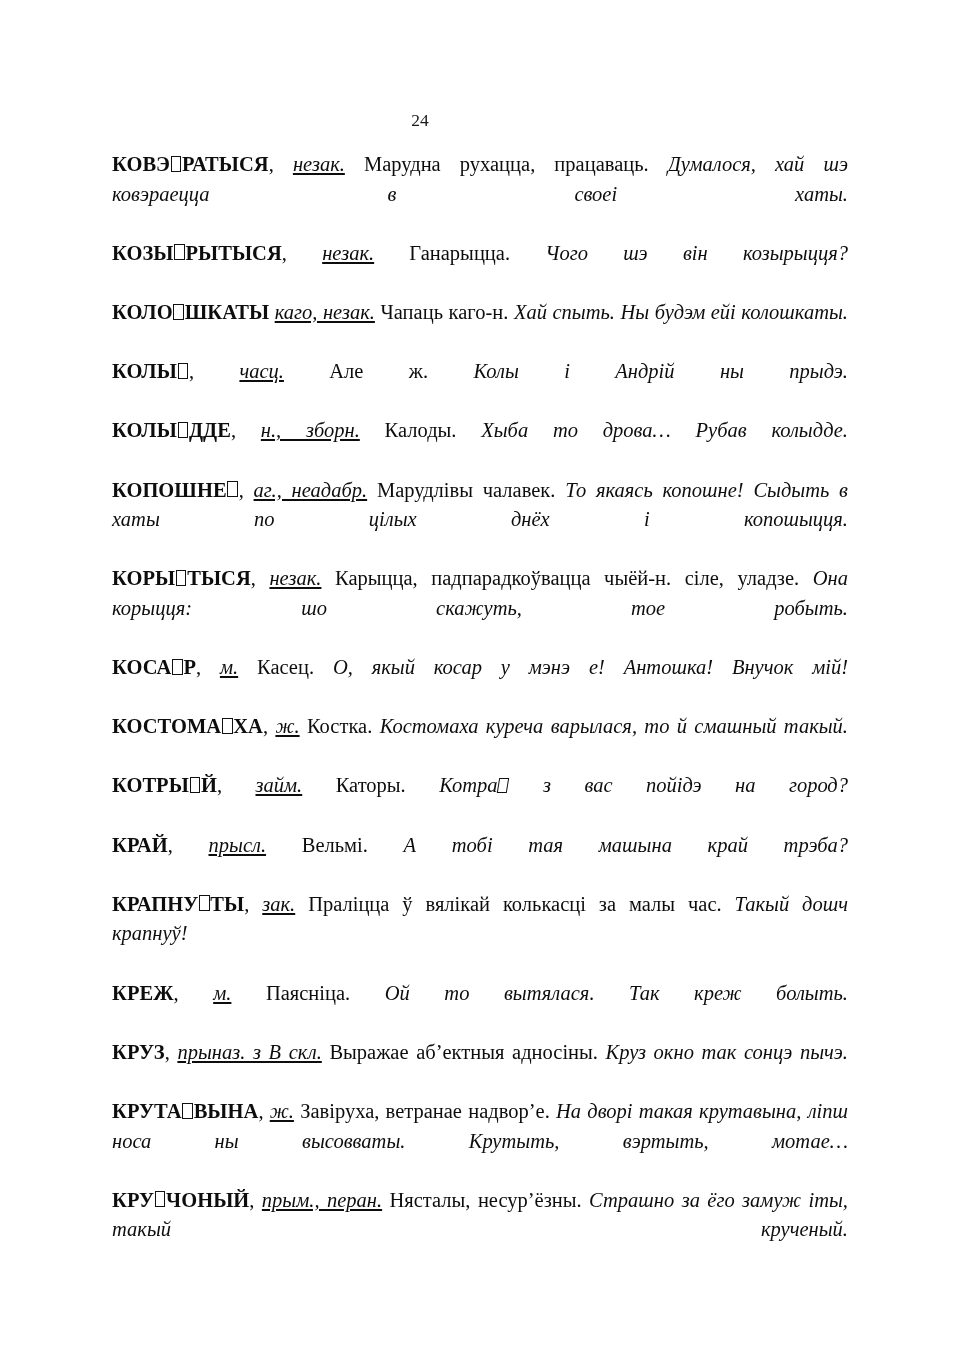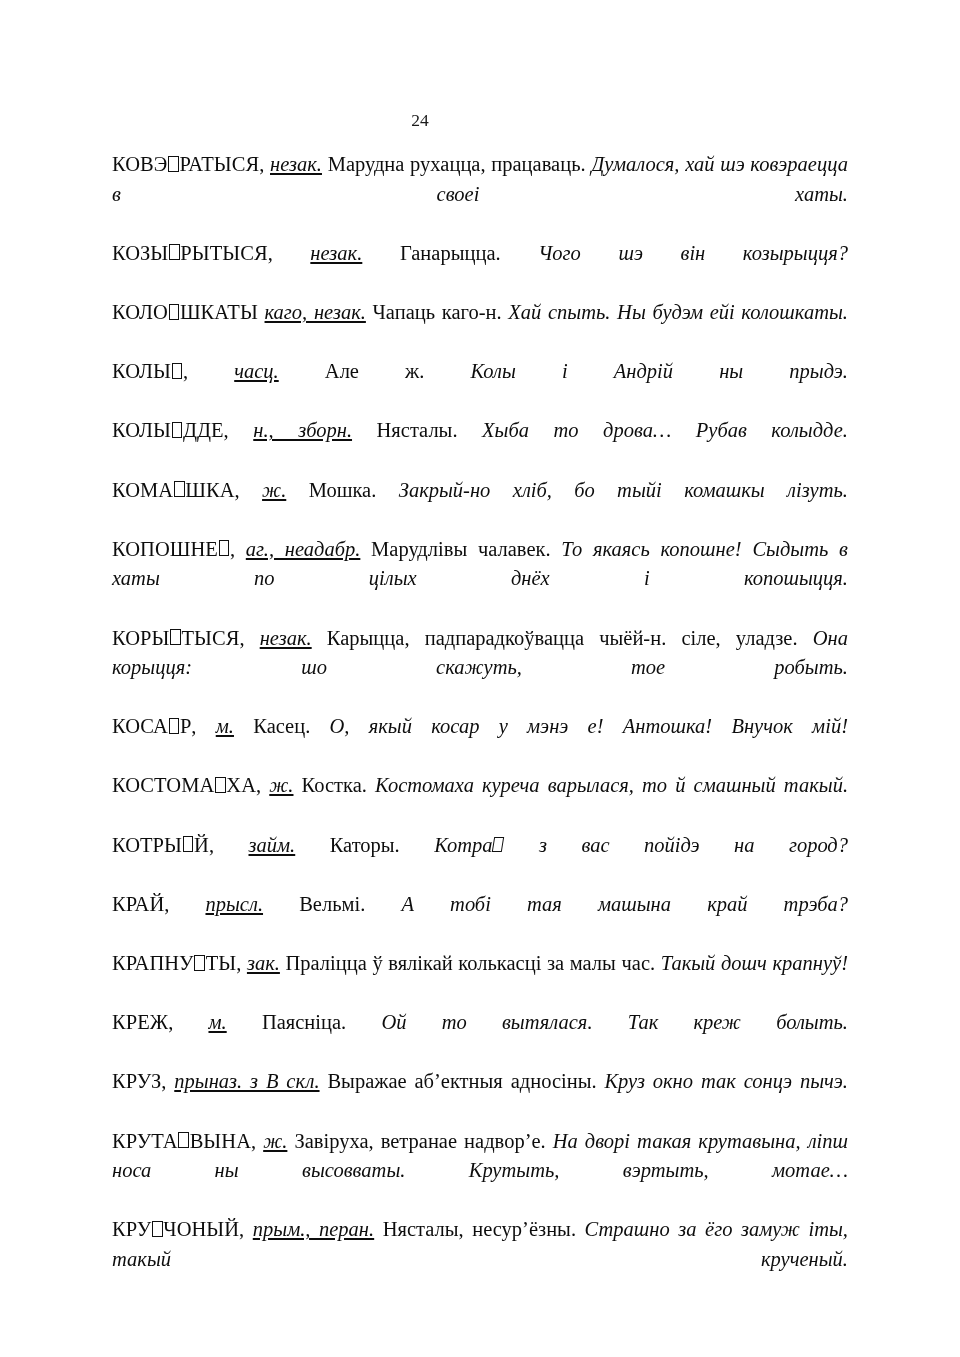--- a/index.html
+++ b/index.html
@@ -44,21 +44,21 @@
     hyphens: none;
     word-spacing: 0.01em;
   }
   
   .entry:after {
     content: "";
     display: inline-block;
     width: 100%;
   }
   .hw {
-    font-weight: normal;
+    font-weight: bold;
     letter-spacing: 0.002em;
   }
   .gram {
     font-style: italic;
     text-decoration: underline;
   }
   .def {
     font-style: normal;
   }
   .ex {
@@ -92,22 +92,21 @@
 
 <div class="page">
 
   <div class="folio">24</div>
 
   <div class="body-block" id="entry-list">
       <p class="entry"><span class="hw">КОВЭ<span class="tofu"></span>РАТЫСЯ</span>, <span class="gram">незак.</span> <span class="def">Марудна рухацца, працаваць.</span> <span class="ex">Думалося, хай шэ ковэраецца в своеі хаты.</span></p>
       <p class="entry"><span class="hw">КОЗЫ<span class="tofu"></span>РЫТЫСЯ</span>, <span class="gram">незак.</span> <span class="def">Ганарыцца.</span> <span class="ex">Чого шэ він козырыцця?</span></p>
       <p class="entry"><span class="hw">КОЛО<span class="tofu"></span>ШКАТЫ</span> <span class="gram">каго, незак.</span> <span class="def">Чапаць каго-н.</span> <span class="ex">Хай спыть. Ны будэм ейі колошкаты.</span></p>
       <p class="entry"><span class="hw">КОЛЫ<span class="tofu"></span></span>, <span class="gram">часц.</span> <span class="def">Але ж.</span> <span class="ex">Колы і Андрій ны прыдэ.</span></p>
-      <p class="entry"><span class="hw">КОЛЫ<span class="tofu"></span>ДДЕ</span>, <span class="gram">н., зборн.</span> <span class="def">Нясталы.</span> <span class="ex">Хыба то дрова… Рубав колыдде.</span></p>
-      <p class="entry"><span class="hw">КОМА<span class="tofu"></span>ШКА</span>, <span class="gram">ж.</span> <span class="def">Мошка.</span> <span class="ex">Закрый-но хліб, бо тыйі комашкы лізуть.</span></p>
+      <p class="entry"><span class="hw">КОЛЫ<span class="tofu"></span>ДДЕ</span>, <span class="gram">н., зборн.</span> <span class="def">Калоды.</span> <span class="ex">Хыба то дрова… Рубав колыдде.</span></p>
       <p class="entry"><span class="hw">КОПОШНЕ<span class="tofu"></span></span>, <span class="gram">аг., неадабр.</span> <span class="def">Марудлівы чалавек.</span> <span class="ex">То якаясь копошне! Сыдыть в хаты по цілых днёх і копошыцця.</span></p>
       <p class="entry"><span class="hw">КОРЫ<span class="tofu"></span>ТЫСЯ</span>, <span class="gram">незак.</span> <span class="def">Карыцца, падпарадкоўвацца чыёй-н. сіле, уладзе.</span> <span class="ex">Она корыцця: шо скажуть, тое робыть.</span></p>
       <p class="entry"><span class="hw">КОСА<span class="tofu"></span>Р</span>, <span class="gram">м.</span> <span class="def">Касец.</span> <span class="ex">О, якый косар у мэнэ е! Антошка! Внучок мій!</span></p>
       <p class="entry"><span class="hw">КОСТОМА<span class="tofu"></span>ХА</span>, <span class="gram">ж.</span> <span class="def">Костка.</span> <span class="ex">Костомаха куреча варылася, то й смашный такый.</span></p>
       <p class="entry"><span class="hw">КОТРЫ<span class="tofu"></span>Й</span>, <span class="gram">займ.</span> <span class="def">Каторы.</span> <span class="ex">Котра<span class="tofu-i"></span> з вас пойідэ на город?</span></p>
       <p class="entry"><span class="hw">КРАЙ</span>, <span class="gram">прысл.</span> <span class="def">Вельмі.</span> <span class="ex">А тобі тая машына край трэба?</span></p>
       <p class="entry"><span class="hw">КРАПНУ<span class="tofu"></span>ТЫ</span>, <span class="gram">зак.</span> <span class="def">Праліцца ў вялікай колькасці за малы час.</span> <span class="ex">Такый дошч крапнуў!</span></p>
       <p class="entry"><span class="hw">КРЕЖ</span>, <span class="gram">м.</span> <span class="def">Паясніца.</span> <span class="ex">Ой то вытялася. Так креж болыть.</span></p>
       <p class="entry"><span class="hw">КРУЗ</span>, <span class="gram">прыназ. з В скл.</span> <span class="def">Выражае аб’ектныя адносіны.</span> <span class="ex">Круз окно так сонцэ пычэ.</span></p>
       <p class="entry"><span class="hw">КРУТА<span class="tofu"></span>ВЫНА</span>, <span class="gram">ж.</span> <span class="def">Завіруха, ветранае надвор’е.</span> <span class="ex">На дворі такая крутавына, ліпш носа ны высовваты. Крутыть, вэртыть, мотае…</span></p>

